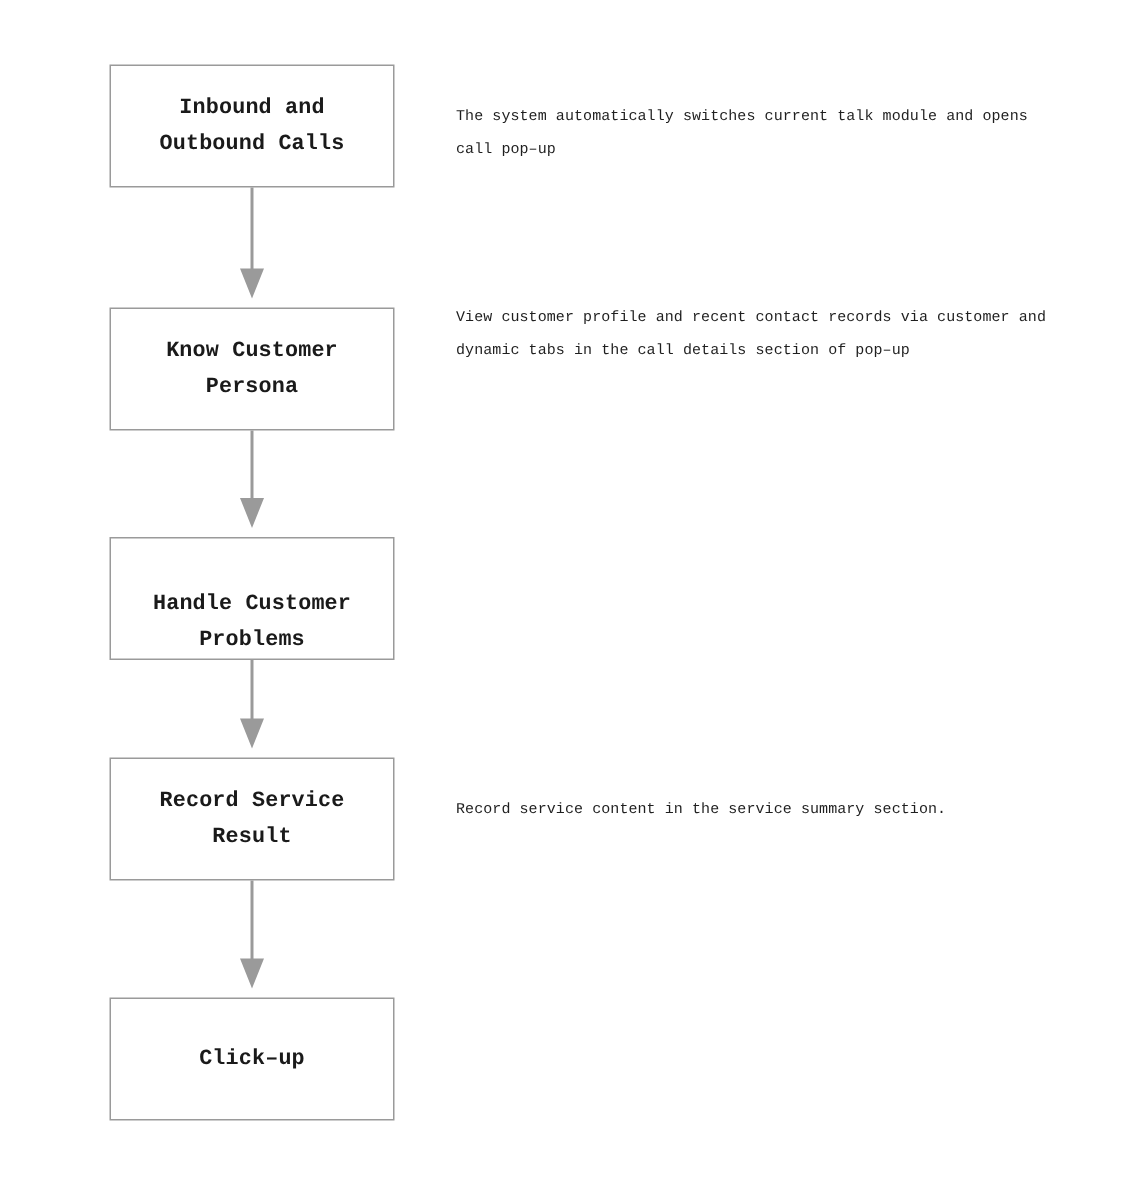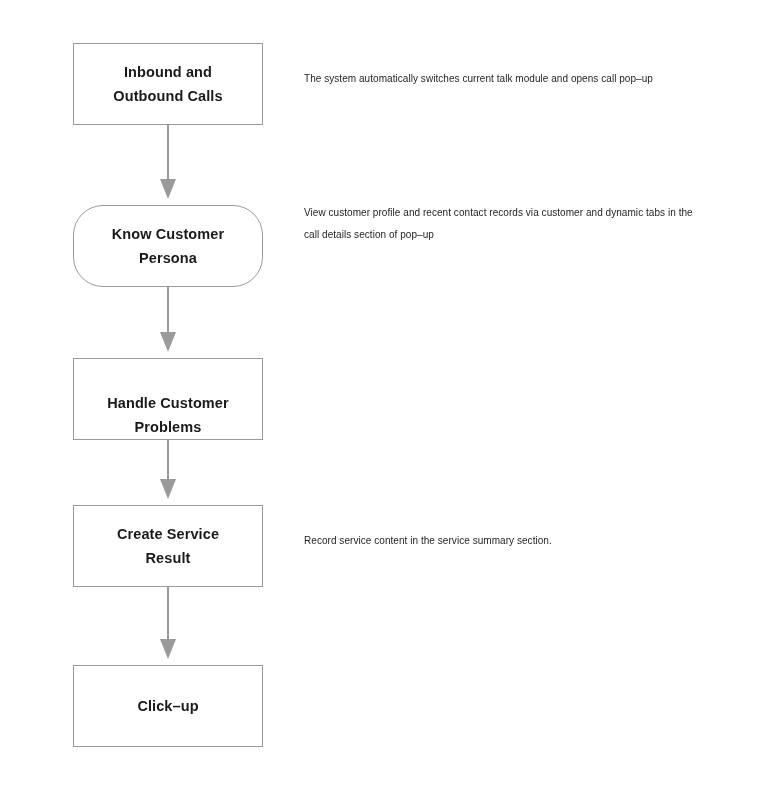--- a/index.html
+++ b/index.html
@@ -12,20 +12,21 @@
     background: #ffffff;
     font-family: "Liberation Sans", sans-serif;
     -webkit-font-smoothing: antialiased;
     overflow: hidden;
   }
 
   #flowchart {
     position: relative;
     width: 675px;
     height: 802px;
+    font-family: Liberation Mono, monospace;
   }
 
   
   .node {
     position: absolute;
     left: 73px;
     width: 190px;
     height: 82px;
     box-sizing: border-box;
     border: 1px solid #9a9a9a;
@@ -39,21 +40,21 @@
     font-weight: bold;
     color: #1a1a1a;
     line-height: 24px;
     text-align: center;
     letter-spacing: 0.1px;
     white-space: pre-line;
     padding: 0 8px;
   }
 
   .node-1 { top: 43px; }
-  .node-2 { top: 205px; border-radius: 30px; }
+  .node-2 { top: 205px; }
   .node-3 { top: 358px; align-items: flex-end; }
   .node-4 { top: 505px; }
   .node-5 { top: 665px; }
 
   
   .connector {
     position: absolute;
     left: 148px;
     width: 40px;
     overflow: visible;
@@ -109,21 +110,21 @@
     <div class="node-label">Handle Customer
 Problems</div>
   </div>
 
   <svg class="connector conn-3" viewBox="0 0 40 65" preserveAspectRatio="none">
     <line x1="20" y1="0" x2="20" y2="43" stroke="#9a9a9a" stroke-width="2"></line>
     <polygon points="20,59 12,39 28,39" fill="#9a9a9a"></polygon>
   </svg>
 
   <div class="node node-4">
-    <div class="node-label">Create Service
+    <div class="node-label">Record Service
 Result</div>
   </div>
   <div class="desc desc-4">Record service content in the service summary section.</div>
 
   <svg class="connector conn-4" viewBox="0 0 40 78" preserveAspectRatio="none">
     <line x1="20" y1="0" x2="20" y2="56" stroke="#9a9a9a" stroke-width="2"></line>
     <polygon points="20,72 12,52 28,52" fill="#9a9a9a"></polygon>
   </svg>
 
   <div class="node node-5">

